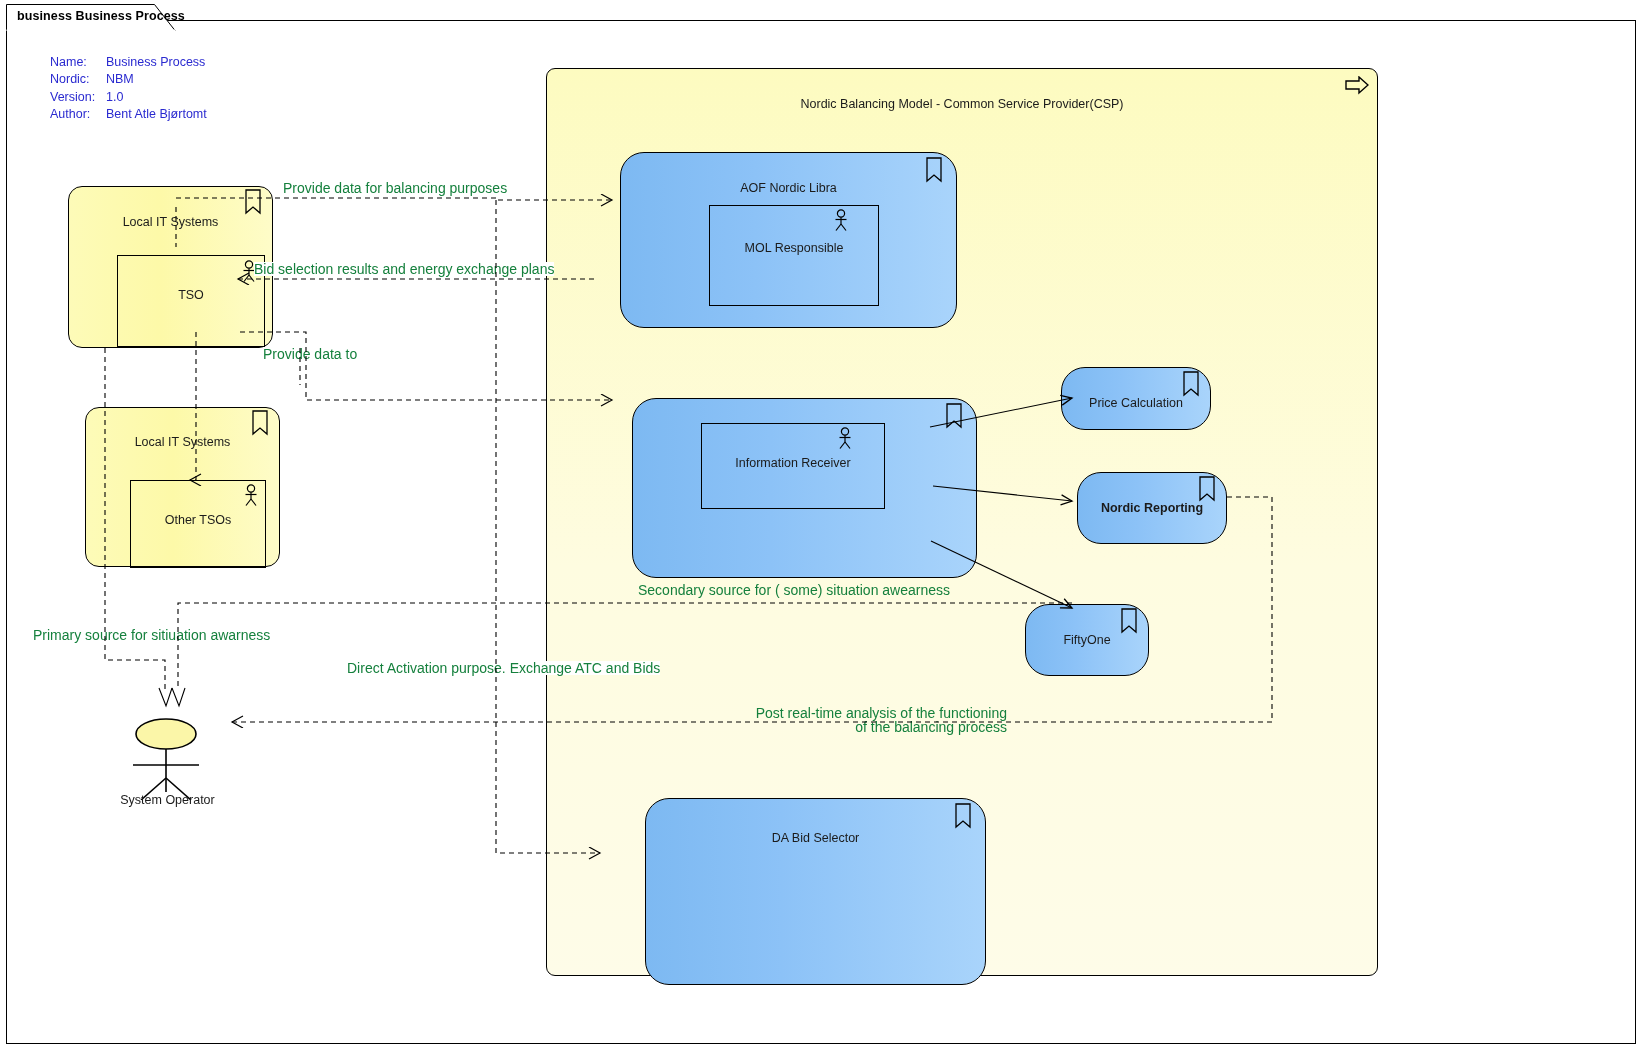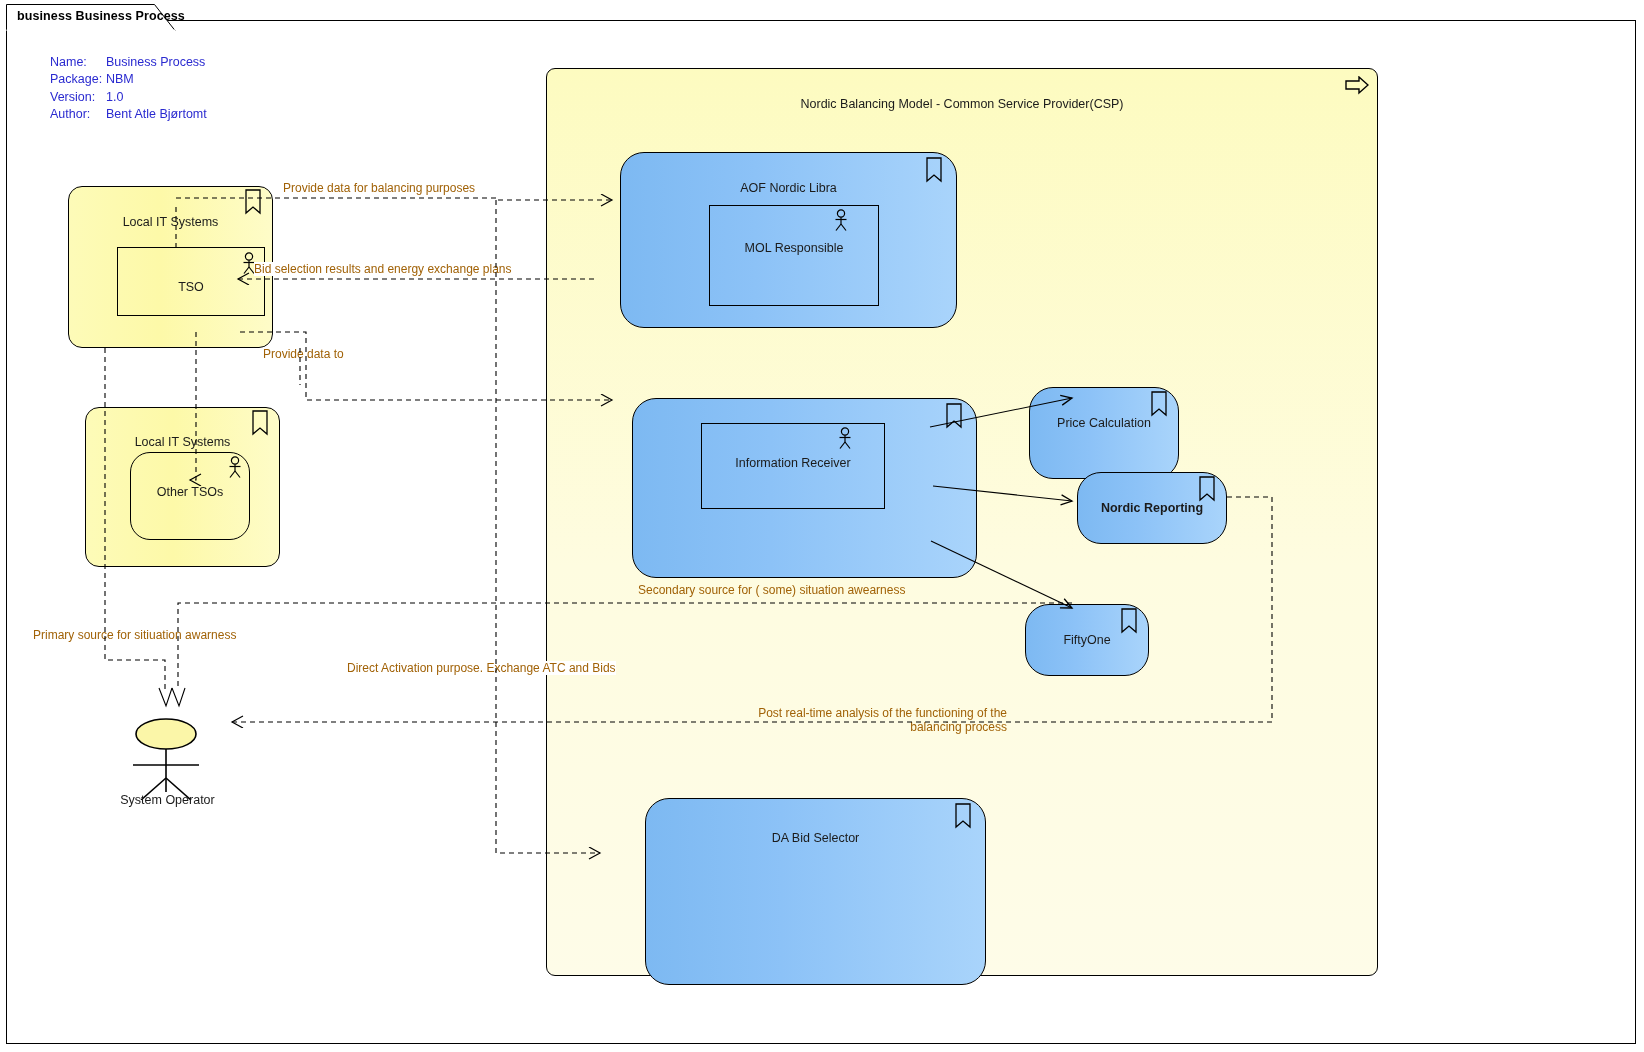--- a/index.html
+++ b/index.html
@@ -85,22 +85,22 @@
   .shape-label{
     position:absolute;
     left:0; right:0;
     text-align:center;
     font-size:12.5px;
     color:#1b1b1b;
     white-space:nowrap;
   }
   .free-label{
     position:absolute;
-    font-size:12px;
-    color:#a16207;
+    font-size:14px;
+    color:#15803d;
     white-space:nowrap;
     background:#ffffff;
     line-height:14px;
   }
   .free-label.oncsp{ background:transparent; }
   .free-label.center2{ text-align:right; white-space:normal; }
 
   
   .bookmark{
     position:absolute;
@@ -129,21 +129,21 @@
       <path d="M0.5,26.5 L169,26.5" stroke="#ffffff" stroke-width="2"></path>
     </svg>
     <span class="tab-label">business Business Process</span>
   </div>
 
   <div class="meta">
     <span class="row">
       <span class="k">Name:</span><span class="v">Business Process</span>
     </span>
     <span class="row">
-      <span class="k">Package:</span><span class="v">NBM</span>
+      <span class="k">Nordic:</span><span class="v">NBM</span>
     </span>
     <span class="row">
       <span class="k">Version:</span><span class="v">1.0</span>
     </span>
     <span class="row">
       <span class="k">Author:</span><span class="v">Bent Atle Bjørtomt</span>
     </span>
   </div>
 
   <div class="rrect csp" style="left:546px; top:68px; width:832px; height:908px;">
@@ -151,38 +151,38 @@
     <svg style="position:absolute; right:8px; top:7px; width:24px; height:22px;" viewBox="0 0 24 22">
       <path d="M1,5 L14,5 L14,1 L23,9 L14,17 L14,13 L1,13 Z" fill="none" stroke="#000" stroke-width="1.4"></path>
     </svg>
   </div>
 
   <div class="rrect yellowgrp" style="left:68px; top:186px; width:205px; height:162px;">
     <div class="shape-label" style="top:28px;">Local IT Systems</div>
     <svg class="bookmark" style="right:9px; top:2px;" viewBox="0 0 20 26">
       <path d="M3,1 L17,1 L17,24 L10,18 L3,24 Z" fill="none" stroke="#000" stroke-width="1.3"></path>
     </svg>
-    <div class="plainbox" style="left:48px; top:60px; width:148px; height:69px;">
+    <div class="plainbox" style="left:48px; top:68px; width:148px; height:92px;">
       <div class="shape-label" style="top:32px;">TSO</div>
       <svg class="actor-mini" style="right:6px; top:4px;" viewBox="0 0 18 24">
         <circle cx="9" cy="4.5" r="3.6" fill="none" stroke="#000" stroke-width="1.2"></circle>
         <line x1="9" y1="8.2" x2="9" y2="15" stroke="#000" stroke-width="1.2"></line>
         <line x1="3.5" y1="10.5" x2="14.5" y2="10.5" stroke="#000" stroke-width="1.2"></line>
         <line x1="9" y1="15" x2="4" y2="21.5" stroke="#000" stroke-width="1.2"></line>
         <line x1="9" y1="15" x2="14" y2="21.5" stroke="#000" stroke-width="1.2"></line>
       </svg>
     </div>
   </div>
 
   <div class="rrect yellowgrp" style="left:85px; top:407px; width:195px; height:160px;">
     <div class="shape-label" style="top:27px;">Local IT Systems</div>
     <svg class="bookmark" style="right:9px; top:2px;" viewBox="0 0 20 26">
       <path d="M3,1 L17,1 L17,24 L10,18 L3,24 Z" fill="none" stroke="#000" stroke-width="1.3"></path>
     </svg>
-    <div class="plainbox" style="left:44px; top:44px; width:120px; height:88px;border-radius:20px;">
+    <div class="plainbox" style="left:44px; top:72px; width:136px; height:88px;">
       <div class="shape-label" style="top:32px;">Other TSOs</div>
       <svg class="actor-mini" style="right:5px; top:3px;" viewBox="0 0 18 24">
         <circle cx="9" cy="4.5" r="3.6" fill="none" stroke="#000" stroke-width="1.2"></circle>
         <line x1="9" y1="8.2" x2="9" y2="15" stroke="#000" stroke-width="1.2"></line>
         <line x1="3.5" y1="10.5" x2="14.5" y2="10.5" stroke="#000" stroke-width="1.2"></line>
         <line x1="9" y1="15" x2="4" y2="21.5" stroke="#000" stroke-width="1.2"></line>
         <line x1="9" y1="15" x2="14" y2="21.5" stroke="#000" stroke-width="1.2"></line>
       </svg>
     </div>
   </div>
@@ -213,21 +213,21 @@
       <svg class="actor-mini" style="right:30px; top:3px;" viewBox="0 0 18 24">
         <circle cx="9" cy="4.5" r="3.6" fill="none" stroke="#000" stroke-width="1.2"></circle>
         <line x1="9" y1="8.2" x2="9" y2="15" stroke="#000" stroke-width="1.2"></line>
         <line x1="3.5" y1="10.5" x2="14.5" y2="10.5" stroke="#000" stroke-width="1.2"></line>
         <line x1="9" y1="15" x2="4" y2="21.5" stroke="#000" stroke-width="1.2"></line>
         <line x1="9" y1="15" x2="14" y2="21.5" stroke="#000" stroke-width="1.2"></line>
       </svg>
     </div>
   </div>
 
-  <div class="rrect bluecomp" style="left:1029px; top:367px; width:150px; height:92px;margin-top:20px;">
+  <div class="rrect bluecomp" style="left:1061px; top:367px; width:150px; height:63px;">
     <div class="shape-label" style="top:28px;">Price Calculation</div>
     <svg class="bookmark" style="right:9px; top:3px;" viewBox="0 0 20 26">
       <path d="M3,1 L17,1 L17,24 L10,18 L3,24 Z" fill="none" stroke="#000" stroke-width="1.3"></path>
     </svg>
   </div>
 
   <div class="rrect bluecomp" style="left:1077px; top:472px; width:150px; height:72px;">
     <div class="shape-label" style="top:28px;font-weight:bold;">Nordic Reporting</div>
     <svg class="bookmark" style="right:9px; top:3px;" viewBox="0 0 20 26">
       <path d="M3,1 L17,1 L17,24 L10,18 L3,24 Z" fill="none" stroke="#000" stroke-width="1.3"></path>

